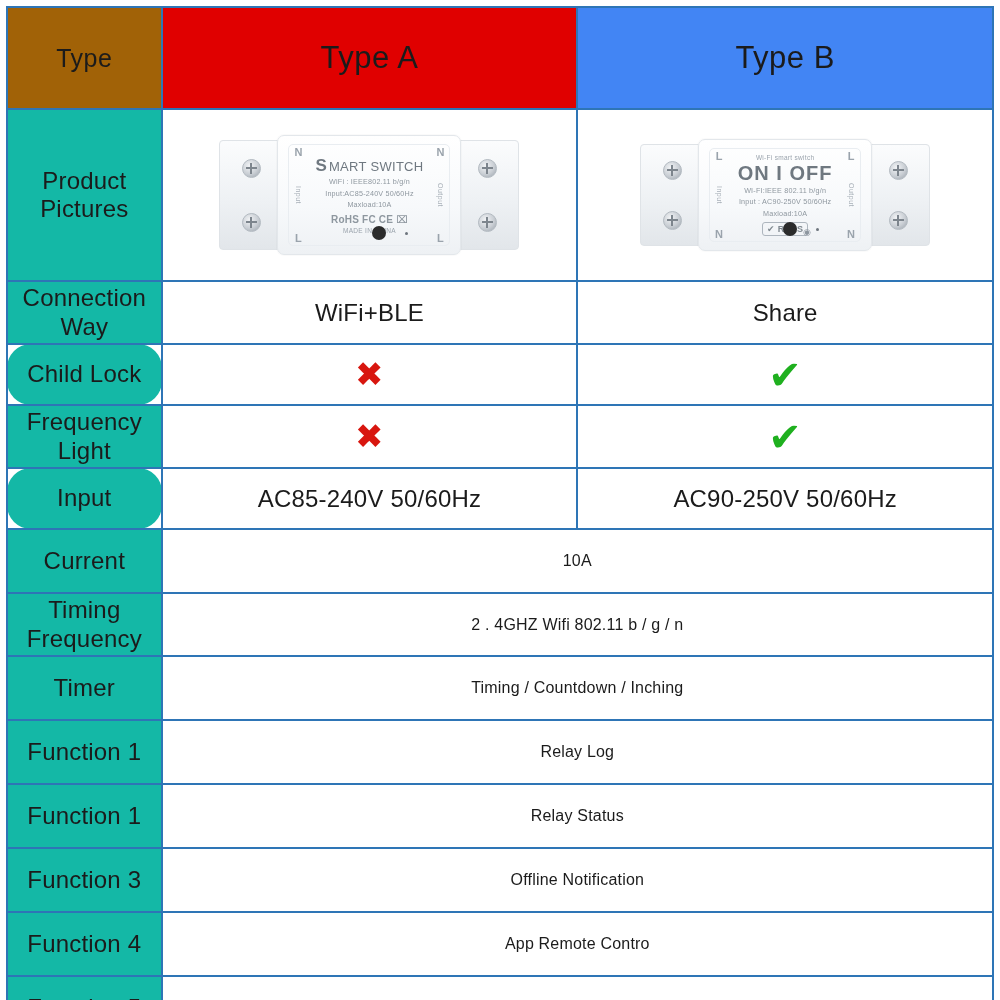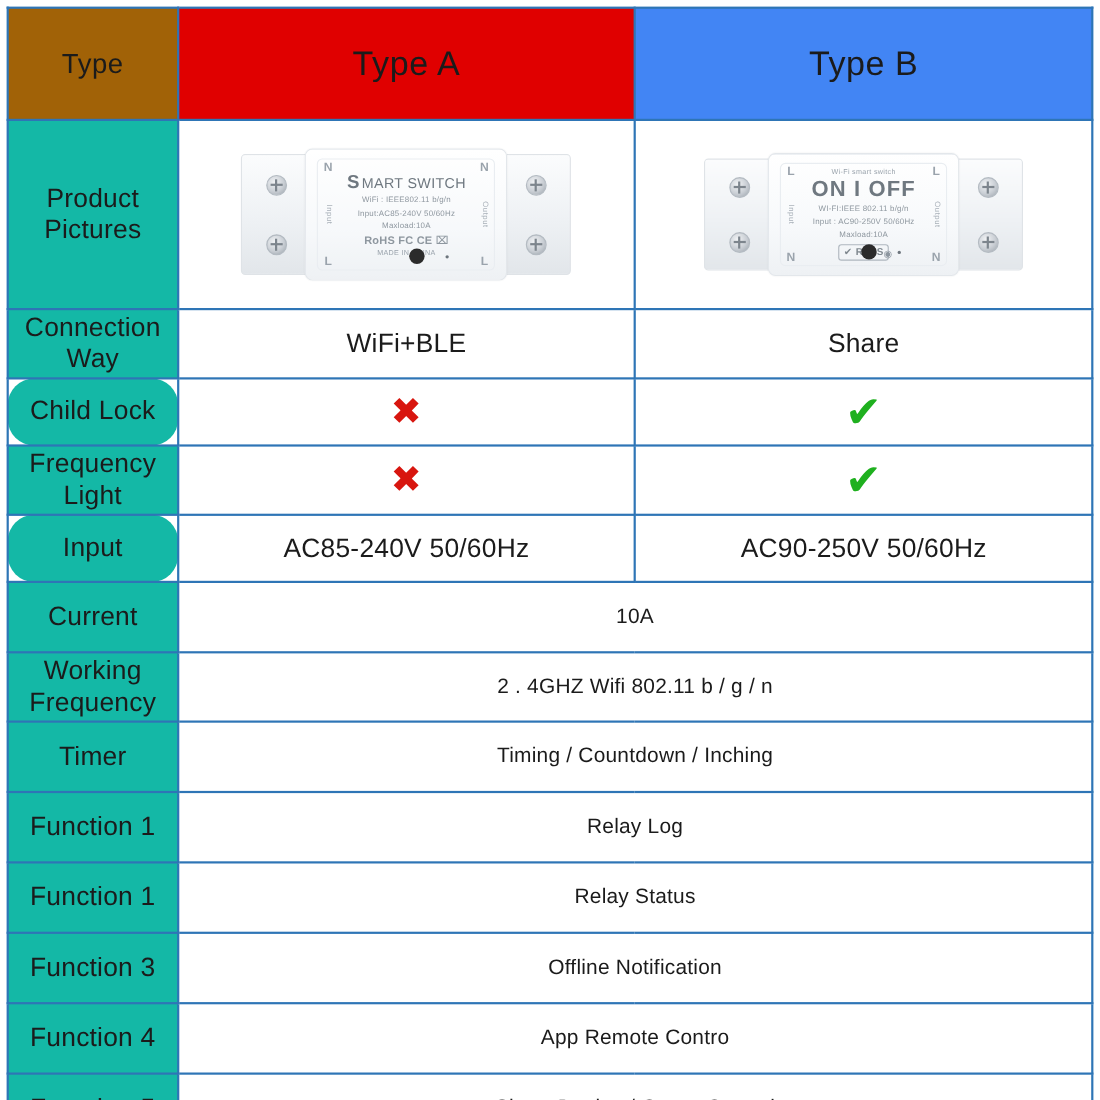--- a/index.html
+++ b/index.html
@@ -51,21 +51,21 @@
     background:#14b8a6;
     font-size:24px;
     line-height:1.18;
     letter-spacing:.2px;
   }
   td.val{
     background:#ffffff;
     font-size:24px;
     letter-spacing:.2px;
   }
-  td.val.wide{font-size:19px;}
+  td.val.wide{font-size:16px;}
 
   
   td.hdr{
     height:100px;
     font-weight:700;
     font-size:31px;
     color:#ffffff;
     letter-spacing:.5px;
   }
   td.hdr-a{background:#E00000;}
@@ -326,21 +326,21 @@
         <td class="val">AC90-250V 50/60Hz</td>
       </tr>
 
       <tr class="r-tall">
         <td class="lbl">Current</td>
         <td class="val wide" colspan="2">10A</td>
       </tr>
 
       <tr class="r-two">
         <td class="lbl">
-          <span>Working</span><br>
+          <span>Timing</span><br>
           <span>Frequency</span>
         </td>
         <td class="val wide" colspan="2">2 . 4GHZ Wifi 802.11 b / g / n</td>
       </tr>
 
       <tr class="r-tall">
         <td class="lbl">Timer</td>
         <td class="val wide" colspan="2">Timing / Countdown / Inching</td>
       </tr>
 

